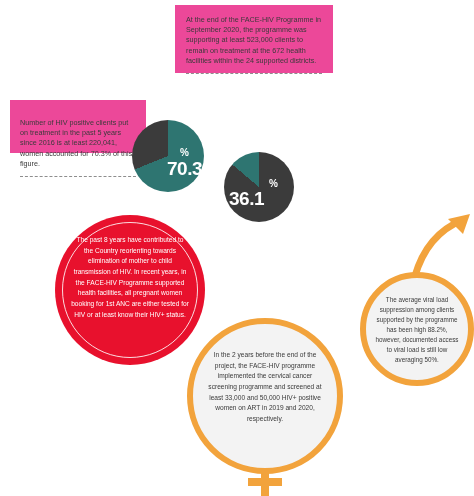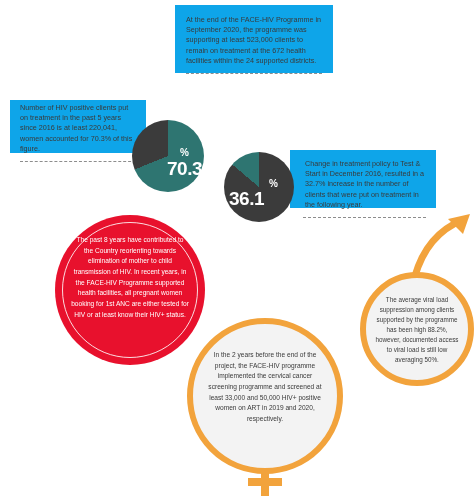--- a/index.html
+++ b/index.html
@@ -8,37 +8,37 @@
     background:#ffffff;
     font-family:"Liberation Sans", sans-serif;
     overflow:hidden;
     position:relative;
   }
   .stage{position:absolute;inset:0;width:474px;height:496px;}
 
   
   .infobox{
     position:absolute;
-    background:#0ea5e9;
+    background:#ec4899;
     color:#3a3a3a;
     font-size:7.2px;
     line-height:1.42;
     box-sizing:border-box;
     z-index:6;
   }
   .infobox .txt{display:block;}
   .infobox .dash{
     margin-top:7px;
     border-top:1.4px dashed #8d8d8d;
     height:0;
     width:100%;
   }
 
   #box-top{left:175px;top:5px;width:158px;height:68px;padding:10px 11px 0 11px;}
-  #box-left{left:10px;top:100px;width:136px;height:53px;padding:3px 10px 0 10px;}
+  #box-left{left:10px;top:100px;width:136px;height:53px;padding:18px 10px 0 10px;}
   #box-right{left:290px;top:150px;width:146px;height:58px;padding:9px 10px 0 13px;}
   #box-right .txt{padding-left:2px;}
 
   
   .pie{
     position:absolute;
     border-radius:50%;
     z-index:8;
   }
   #pie-1{
@@ -160,24 +160,20 @@
   <div class="infobox" id="box-top">
     <span class="txt">At the end of the FACE-HIV Programme in September 2020, the programme was supporting at least 523,000 clients to remain on treatment at the 672 health facilities within the 24 supported districts.</span>
     <div class="dash"></div>
   </div>
 
   <div class="infobox" id="box-left">
     <span class="txt">Number of HIV positive clients put on treatment in the past 5 years since 2016 is at least 220,041, women accounted for 70.3% of this figure.</span>
     <div class="dash"></div>
   </div>
 
-  <div class="infobox" id="box-right">
-    <span class="txt">Change in treatment policy to Test &amp; Start in December 2016, resulted in a 32.7% increase in the number of clients that were put on treatment in the following year.</span>
-    <div class="dash"></div>
-  </div>
 
   <div class="pie" id="pie-1">
     <span class="val">70.3</span>
     <span class="pct">%</span>
   </div>
 
   <div class="pie" id="pie-2">
     <span class="val">36.1</span>
     <span class="pct">%</span>
   </div>

